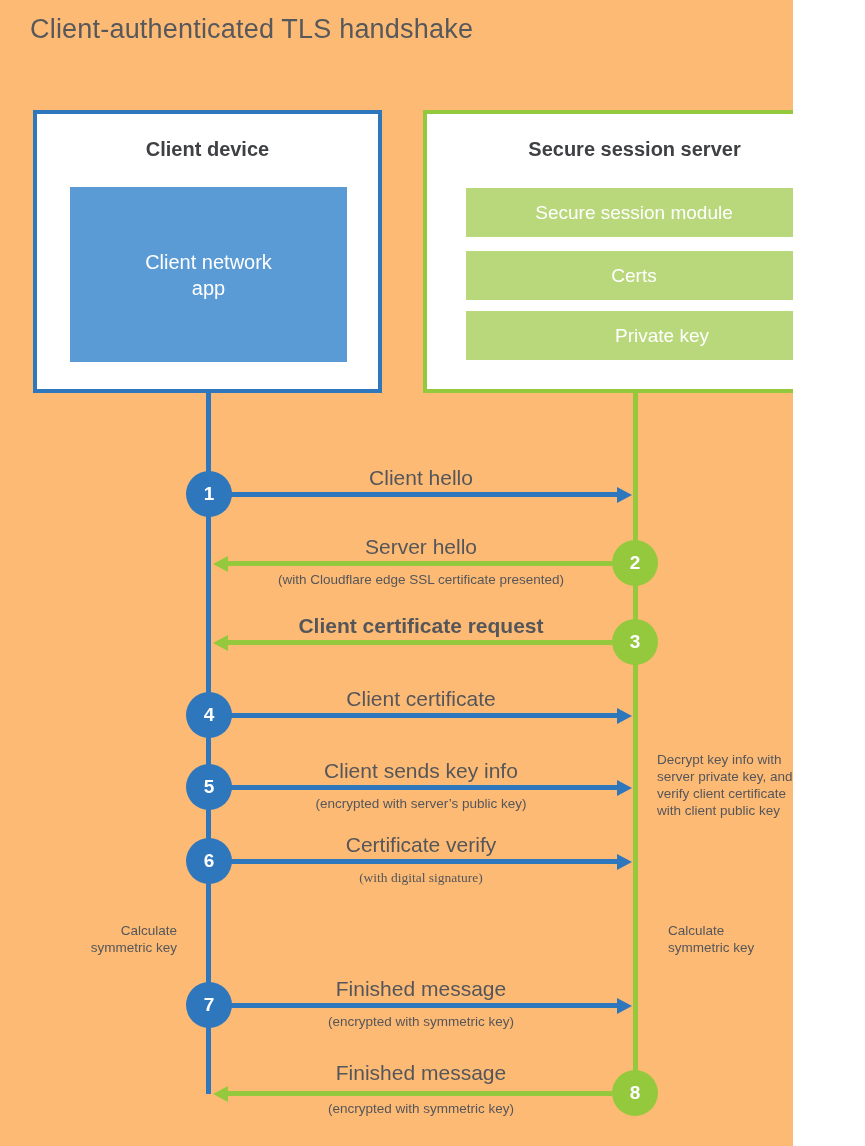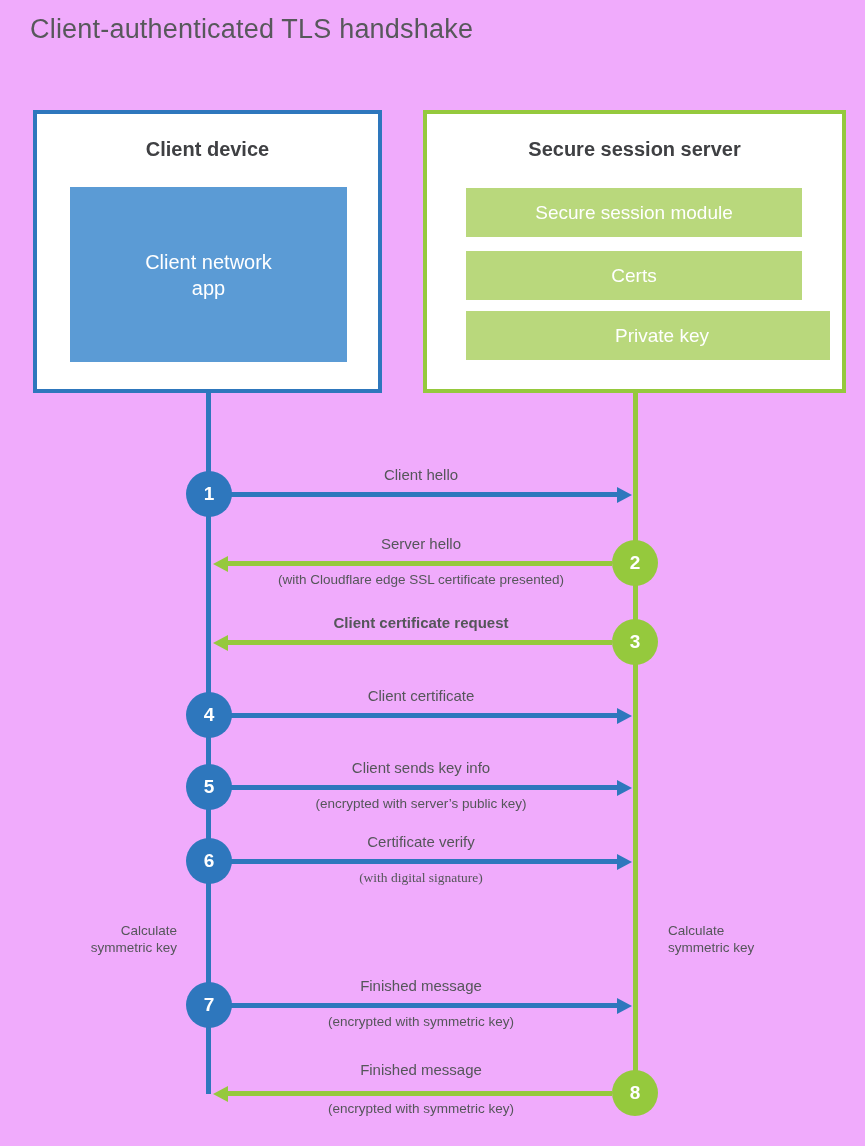--- a/index.html
+++ b/index.html
@@ -5,21 +5,21 @@
   :root{
     --blue:#2e77bd;
     --blue_fill:#5b9bd5;
     --green:#95c93d;
     --green_fill:#b9d87c;
     --txt:#55565a;
     --heading:#3f4043;
   }
   html,body{margin:0;padding:0;background:#ffffff;}
   #canvas{
-    position:relative;width:865px;height:1146px;background:#f0abfc;overflow:hidden;
+    position:relative;width:793px;height:1146px;background:#fdba74;overflow:hidden;
     font-family:"Liberation Sans", sans-serif;
   }
   .title{
     position:absolute;left:30px;top:14px;font-size:27px;font-weight:300;
     color:#57585b;letter-spacing:0.2px;
   }
   
   .entity-box{position:absolute;background:#fff;box-sizing:border-box;}
   .box-client{left:33px;top:110px;width:349px;height:283px;border:4px solid var(--blue);}
   .box-server{left:423px;top:110px;width:423px;height:283px;border:4px solid var(--green);}
@@ -48,21 +48,21 @@
   }
   .circle.blue{background:var(--blue);} .circle.green{background:var(--green);}
   
   .shaft{position:absolute;height:5px;}
   .blue-arrow .shaft{background:var(--blue);left:230px;width:387px;}
   .green-arrow .shaft{background:var(--green);left:228px;width:384px;}
   .head{position:absolute;width:0;height:0;border-top:8px solid transparent;border-bottom:8px solid transparent;}
   .blue-arrow .head{left:617px;border-left:15px solid var(--blue);}
   .green-arrow .head{left:213px;border-right:15px solid var(--green);}
   
-  .lbl{position:absolute;left:236px;width:370px;text-align:center;font-size:15px;color:var(--txt);}
+  .lbl{position:absolute;left:236px;width:370px;text-align:center;font-size:21px;color:var(--txt);}
   .sub{position:absolute;left:236px;width:370px;text-align:center;font-size:13.5px;color:var(--txt);}
   
   .s1 .shaft{top:492px;} .s1 .head{top:487px;} .s1 .circle{left:186px;top:471px;} .s1 .lbl{top:466px;}
   .s2 .shaft{top:561px;} .s2 .head{top:556px;} .s2 .circle{left:612px;top:540px;} .s2 .lbl{top:535px;} .s2 .sub{top:572px;}
   .s3 .shaft{top:640px;} .s3 .head{top:635px;} .s3 .circle{left:612px;top:619px;} .s3 .lbl{top:614px;font-weight:bold;}
   .s4 .shaft{top:713px;} .s4 .head{top:708px;} .s4 .circle{left:186px;top:692px;} .s4 .lbl{top:687px;}
   .s5 .shaft{top:785px;} .s5 .head{top:780px;} .s5 .circle{left:186px;top:764px;} .s5 .lbl{top:759px;} .s5 .sub{top:796px;text-align:center;}
   .s6 .shaft{top:859px;} .s6 .head{top:854px;} .s6 .circle{left:186px;top:838px;} .s6 .lbl{top:833px;} .s6 .sub{top:870px;font-family:Liberation Serif, serif;}
   .s7 .shaft{top:1003px;} .s7 .head{top:998px;} .s7 .circle{left:186px;top:982px;} .s7 .lbl{top:977px;} .s7 .sub{top:1014px;}
   .s8 .shaft{top:1091px;} .s8 .head{top:1086px;} .s8 .circle{left:612px;top:1070px;} .s8 .lbl{top:1061px;} .s8 .sub{top:1101px;}
@@ -151,18 +151,22 @@
   </div>
 
   <div class="s8 green-arrow">
     <div class="shaft"></div>
     <div class="head"></div>
     <div class="lbl">Finished message</div>
     <div class="sub">(encrypted with symmetric key)</div>
     <div class="circle green">8</div>
   </div>
 
+  <div class="note decrypt-note">Decrypt key info with
+server private key, and
+verify client certificate
+with client public key</div>
   <div class="note calc-left">Calculate
 symmetric key</div>
   <div class="note calc-right">Calculate
 symmetric key</div>
 
 </div>
 
 </body></html>

